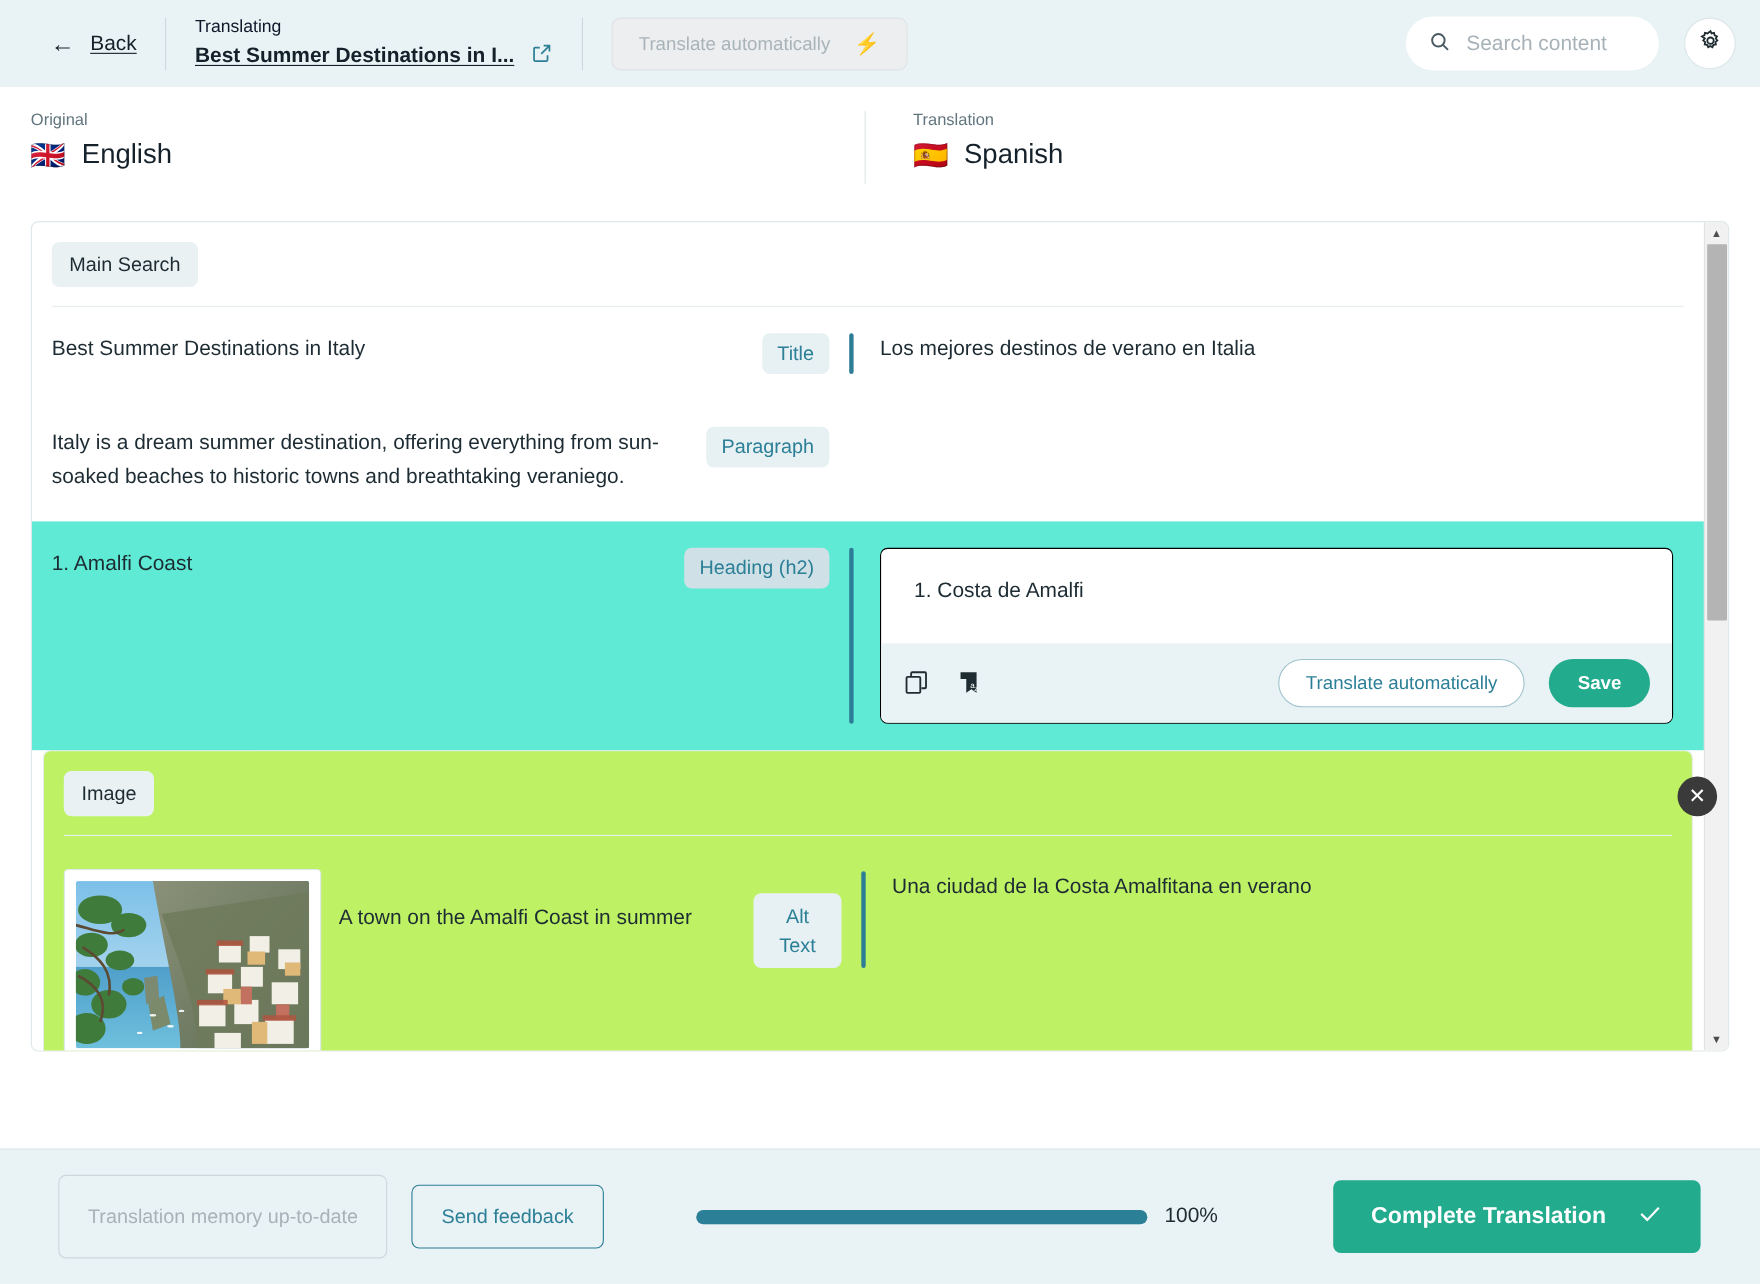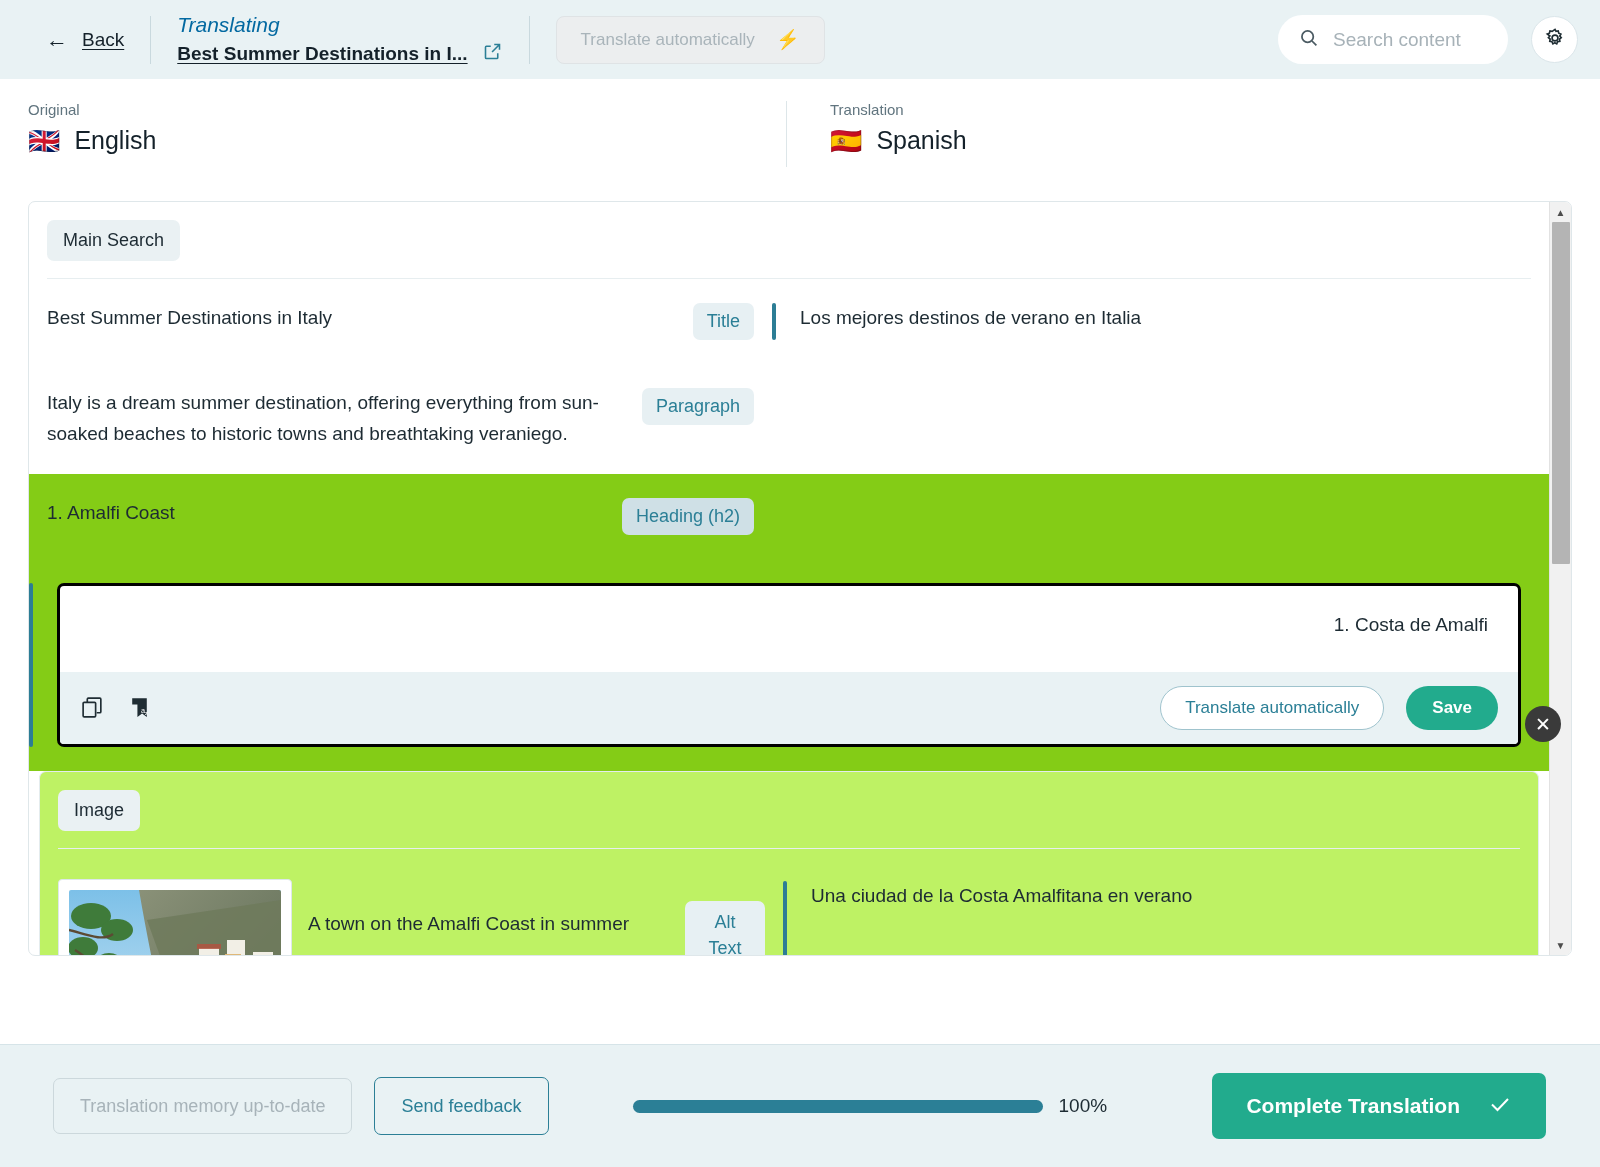--- a/index.html
+++ b/index.html
@@ -18,21 +18,21 @@
     background:#e9f2f4; padding:0 24px; position:relative;
   }
   .back-link{
     display:flex; align-items:center; gap:14px;
     font-size:19px; color:#14212a; cursor:pointer; margin-left:22px;
   }
   .back-arrow{ font-size:22px; line-height:1; }
   .back-label{ text-decoration:underline; text-underline-offset:3px; }
   .vdiv{ width:1px; height:48px; background:#c9d9de; margin:0 26px; }
   .title-block{ display:flex; flex-direction:column; justify-content:center; }
-  .translating-label{ font-size:21px; color:#0369a1; margin-bottom:4px;font-style:italic; }
+  .translating-label{ font-size:16px; color:#0f172a; margin-bottom:4px; }
   .title-row{ display:flex; align-items:center; gap:14px; }
   .doc-title{
     font-size:19px; font-weight:bold; color:#14212a;
     text-decoration:underline; text-underline-offset:3px; cursor:pointer;
     max-width:315px; white-space:nowrap; overflow:hidden;
   }
   .ext-icon{ cursor:pointer; }
   .auto-btn-top{
     display:flex; align-items:center; gap:22px;
     background:#eceeef; border:1px solid #dfe3e5; border-radius:8px;
@@ -70,21 +70,21 @@
   .panel-inner{ position:absolute; inset:0 22px 0 0; }
 
   .section-chip{
     display:inline-block; background:#eaf1f3; color:#1d2b33;
     font-size:18px; padding:10px 16px; border-radius:7px;
   }
   .section-head{ padding:18px 18px 0 18px; }
   .hr{ height:1px; background:#e7eef0; margin:17px 18px 0 18px; }
 
   .row{ display:flex; position:relative; }
-  .row.active{ background:#84cc16;flex-direction:column; }
+  .row.active{ background:#5eead4; }
   .cell-left{
     width:743px; padding:24px 18px 24px 18px;
     display:flex; align-items:flex-start; gap:16px;
   }
   .src-text{ flex:1; font-size:19px; line-height:1.62; color:#1d2b33; }
   .badge{
     background:#e7f0f3; color:#2b7f96; font-size:18px;
     padding:8px 14px; border-radius:7px; white-space:nowrap; text-align:center;
   }
   .badge.dark{ background:#cfe0e6; }
@@ -93,22 +93,22 @@
   .bar{ width:4px; border-radius:2px; background:#2c7d95; margin-right:24px; flex:none; }
   .bar.dotted{
     background:none; width:4px;
     background-image:radial-gradient(#2c7d95 48%, transparent 50%);
     background-size:4px 10px; background-repeat:repeat-y;
   }
   .tgt-text{ flex:1; font-size:19px; line-height:1.62; color:#1d2b33; }
 
   
   .editbox{
-    flex:1; border:3px solid #000000; border-radius:7px; background:#fff;
-    overflow:hidden; margin-right:4px;text-align:right;
+    flex:1; border:1px solid #000000; border-radius:7px; background:#fff;
+    overflow:hidden; margin-right:4px;
   }
   .edit-area{ padding:28px 30px 36px 30px; font-size:19px; color:#1d2b33; min-height:78px; }
   .edit-toolbar{
     background:#e9f2f4; display:flex; align-items:center;
     padding:14px 20px; gap:22px;
   }
   .tool-icon{ cursor:pointer; display:flex; align-items:center; }
   .spacer{ flex:1; }
   .pill-btn{
     border:1px solid #9fc3cd; color:#2b7f96; background:#fff;
@@ -152,21 +152,21 @@
   }
   .sb-down{ position:absolute; bottom:0; left:0; right:0; }
 
   
   .bottombar{
     height:123px; background:#e9f2f4; border-top:1px solid #d6e4e8;
     display:flex; align-items:center; padding:0 32px; gap:22px;
   }
   .ghost-btn{
     border:1px solid #ccd8dc; color:#a7b3b9; background:transparent;
-    border-radius:7px; font-size:18px; height:56px; padding:0 26px;
+    border-radius:7px; font-size:18px; height:76px; padding:0 26px;
     display:flex; align-items:center; cursor:default; margin-left:21px;
   }
   .outline-btn{
     border:1px solid #2b7f96; color:#2b7f96; background:transparent;
     border-radius:7px; font-size:18px; height:58px; padding:0 26px;
     display:flex; align-items:center; cursor:pointer;
   }
   .progress-wrap{ display:flex; align-items:center; gap:16px; margin-left:62px; }
   .progress-track{ width:410px; height:13px; border-radius:7px; background:#d3e2e6; }
   .progress-fill{ height:13px; border-radius:7px; background:#2b7f96; }

